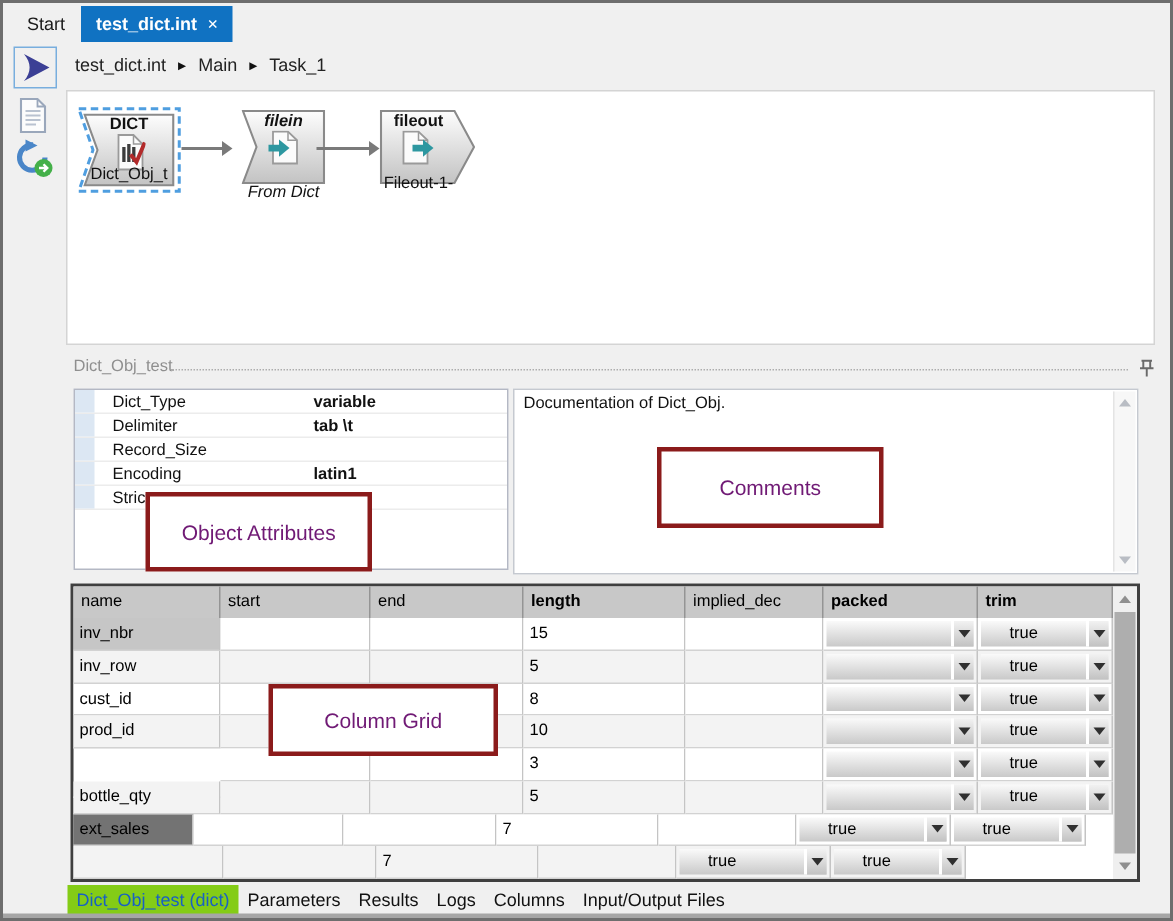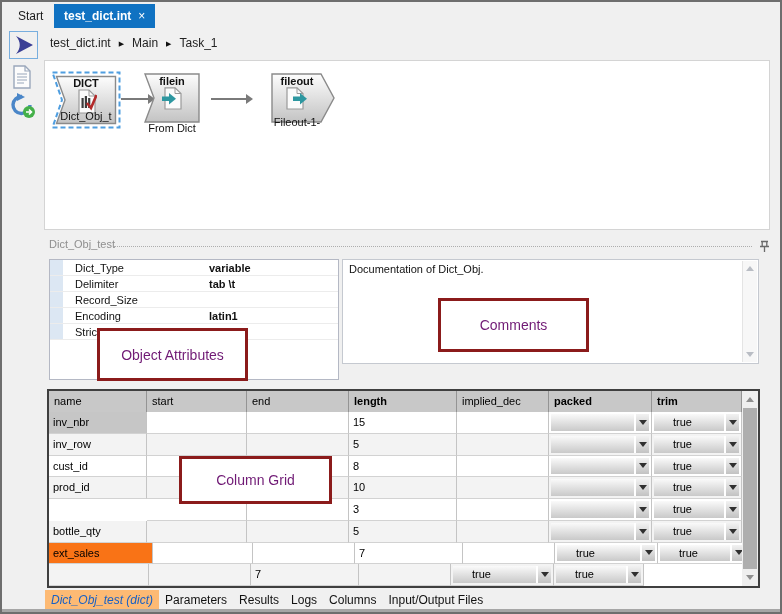--- a/index.html
+++ b/index.html
@@ -37,21 +37,21 @@
   .dotline { left:112px; top:244px; width:638px; border-top:1px dotted #adadad; }
 
   
   .attr-panel { left:47px; top:257px; width:290px; height:121px; background:#fff; border:1px solid #b4b8c4; }
   .attr-row { display:flex; height:16px; line-height:16px; font-size:11px; border-bottom:1px solid #ececec; }
   .attr-gutter { width:13px; background:#dce7f3; }
   .attr-name { padding-left:12px; width:146px; color:#111; }
   .attr-value { font-weight:bold; color:#111; }
 
   
-  .doc-panel { left:340px; top:257px; width:417px; height:105px; background:#fff; border:1px solid #c5c9d0; }
+  .doc-panel { left:340px; top:257px; width:417px; height:124px; background:#fff; border:1px solid #c5c9d0; }
   .doc-text { padding:3px 6px; font-size:11px; color:#111; }
   .doc-scroll { position:absolute; top:1px; right:1px; bottom:1px; width:15px; background:#f7f7f7; border-left:1px solid #e4e4e4; }
   .tri-up { width:0; height:0; border-left:4px solid transparent; border-right:4px solid transparent; border-bottom:5px solid #b9bdc4; position:absolute; left:3px; top:5px; }
   .tri-down { width:0; height:0; border-left:4px solid transparent; border-right:4px solid transparent; border-top:5px solid #b9bdc4; position:absolute; left:3px; bottom:5px; }
 
   
   .grid { left:45px; top:387px; width:713px; height:199px; border:2px solid #3f3f3f; background:#fff; }
   .grid-header { display:flex; height:21px; background:#c8c8c8; }
   .gh-cell { font-size:11px; line-height:20px; padding-left:5px; border-right:1px solid #949494; color:#000; }
   .gh-cell.bold { font-weight:bold; }
@@ -62,21 +62,21 @@
   .combo-text { flex:1; font-size:11px; line-height:16px; padding-left:19px; color:#000; }
   .combo-btn { width:15px; border-left:2px solid #fff; background:linear-gradient(#f2f2f2,#c2c2c2); display:flex; align-items:center; justify-content:center; }
   .combo-btn:after { content:""; border-left:4px solid transparent; border-right:4px solid transparent; border-top:5px solid #303030; }
   .grid-scroll { position:absolute; top:0; right:0; bottom:0; width:16px; background:#efefef; }
   .gs-btn { position:absolute; left:0; width:16px; height:17px; display:flex; align-items:center; justify-content:center; }
   .gs-thumb { position:absolute; left:1px; right:1px; top:17px; bottom:17px; background:#aeaeae; }
 
   
   .bottom-tabs { left:43px; top:588px; height:21px; display:flex; font-size:12px; }
   .btab { padding:0 6px; line-height:21px; color:#111; }
-  .btab.active { background:#fdba74; color:#1860c4;font-style:italic; }
+  .btab.active { background:#84cc16; color:#1860c4; }
 
   .bottom-strip { left:0; right:0; bottom:0; height:3px; background:#a6a6a6; }
 
   
   .callout { position:absolute; border:3px solid #8b1b1b; background:#fff; display:flex; align-items:center; justify-content:center; font-size:14px; color:#701a75; z-index:20; }
 </style>
 </head>
 <body>
 
 <div class="window">
@@ -131,39 +131,39 @@
           <rect x="8.8" y="7" width="2.2" height="12" fill="#3c3c3c"></rect>
           <rect x="12.1" y="9" width="2.2" height="10" fill="#3c3c3c"></rect>
           <path d="M11,14 L15,19 L20.5,6" fill="none" stroke="#b22a2a" stroke-width="2.6"></path>
         </svg>
       </div>
       <div class="node-name" style="bottom:7px;">Dict_Obj_t</div>
     </div>
 
     <div class="arrow" style="left:76px; top:37px; width:27px;"></div>
 
-    <div class="node" style="left:99px; top:12px; width:56px; height:64px;">
+    <div class="node" style="left:116px; top:12px; width:56px; height:64px;font-style:italic;">
       <svg class="shape" width="56" height="50" viewBox="0 0 56 50">
         <path d="M1,1 H55 V49 H1 L10,25 Z" fill="url(#g1)" stroke="#8a8a8a" stroke-width="1.4"></path>
       </svg>
       <div class="node-title" style="top:2px;">filein</div>
       <div class="node-icon" style="top:14px;">
         <svg width="24" height="23" viewBox="0 0 24 23">
           <path d="M5,0.8 H15 L21,6.5 V22 H5 Z" fill="#fbfbfb" stroke="#9a9a9a" stroke-width="1.2"></path>
           <path d="M15,0.8 V6.5 H21" fill="none" stroke="#9a9a9a" stroke-width="1"></path>
           <rect x="2" y="9.5" width="7" height="4.5" fill="#2d97a0"></rect>
           <path d="M9,6 L16,11.7 L9,17.5 Z" fill="#2d97a0"></path>
         </svg>
       </div>
       <div class="node-name" style="bottom:3px;">From Dict</div>
     </div>
 
     <div class="arrow" style="left:166px; top:37px; width:35px;"></div>
 
-    <div class="node" style="left:208px; top:12px; width:64px; height:58px;margin-left:18px;">
+    <div class="node" style="left:208px; top:12px; width:64px; height:58px;">
       <svg class="shape" width="64" height="50" viewBox="0 0 64 50">
         <path d="M1,1 H50 L63,25 L50,49 H1 Z" fill="url(#g1)" stroke="#8a8a8a" stroke-width="1.4"></path>
       </svg>
       <div class="node-title" style="top:2px; right:12px;">fileout</div>
       <div class="node-icon" style="top:14px; right:12px;">
         <svg width="24" height="23" viewBox="0 0 24 23">
           <path d="M2,0.8 H12 L18,6.5 V22 H2 Z" fill="#fbfbfb" stroke="#9a9a9a" stroke-width="1.2"></path>
           <path d="M12,0.8 V6.5 H18" fill="none" stroke="#9a9a9a" stroke-width="1"></path>
           <rect x="8" y="9.5" width="7" height="4.5" fill="#2d97a0"></rect>
           <path d="M15,6 L22,11.7 L15,17.5 Z" fill="#2d97a0"></path>
@@ -336,21 +336,21 @@
             </div>
           </div>
           <div class="combo-cell" style="width: 90px; background: rgb(243, 243, 243);">
             <div class="combo">
               <div class="combo-text">true</div>
               <div class="combo-btn"></div>
             </div>
           </div>
         </div>
         <div class="grid-row">
-          <div class="gc" style="width: 104px; background: #f97316;">ext_sales</div>
+          <div class="gc" style="width: 80px; background: #737373;">ext_sales</div>
           <div class="gc" style="width: 100px; background: rgb(255, 255, 255);"></div>
           <div class="gc" style="width: 102px; background: rgb(255, 255, 255);"></div>
           <div class="gc" style="width: 108px; background: rgb(255, 255, 255);">7</div>
           <div class="gc" style="width: 92px; background: rgb(255, 255, 255);"></div>
           <div class="combo-cell" style="width: 103px; background: rgb(255, 255, 255);">
             <div class="combo">
               <div class="combo-text">true</div>
               <div class="combo-btn"></div>
             </div>
           </div>

